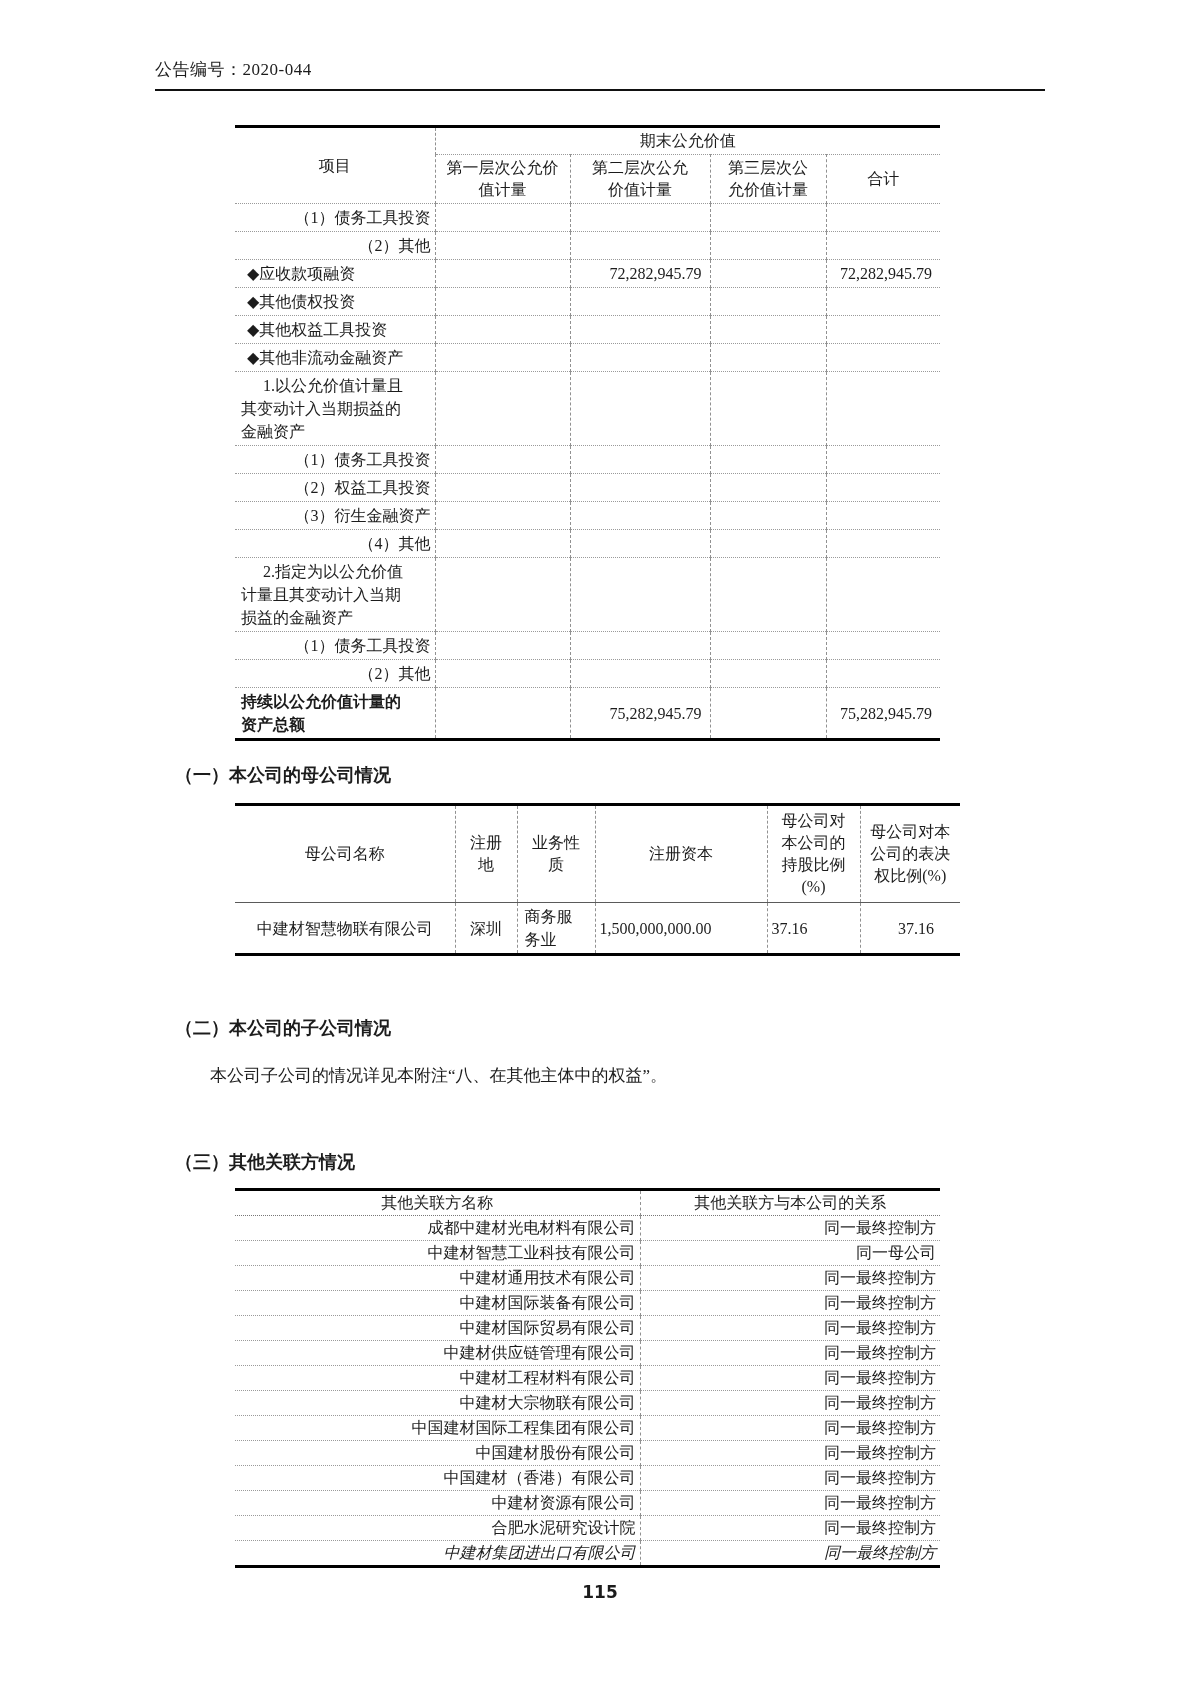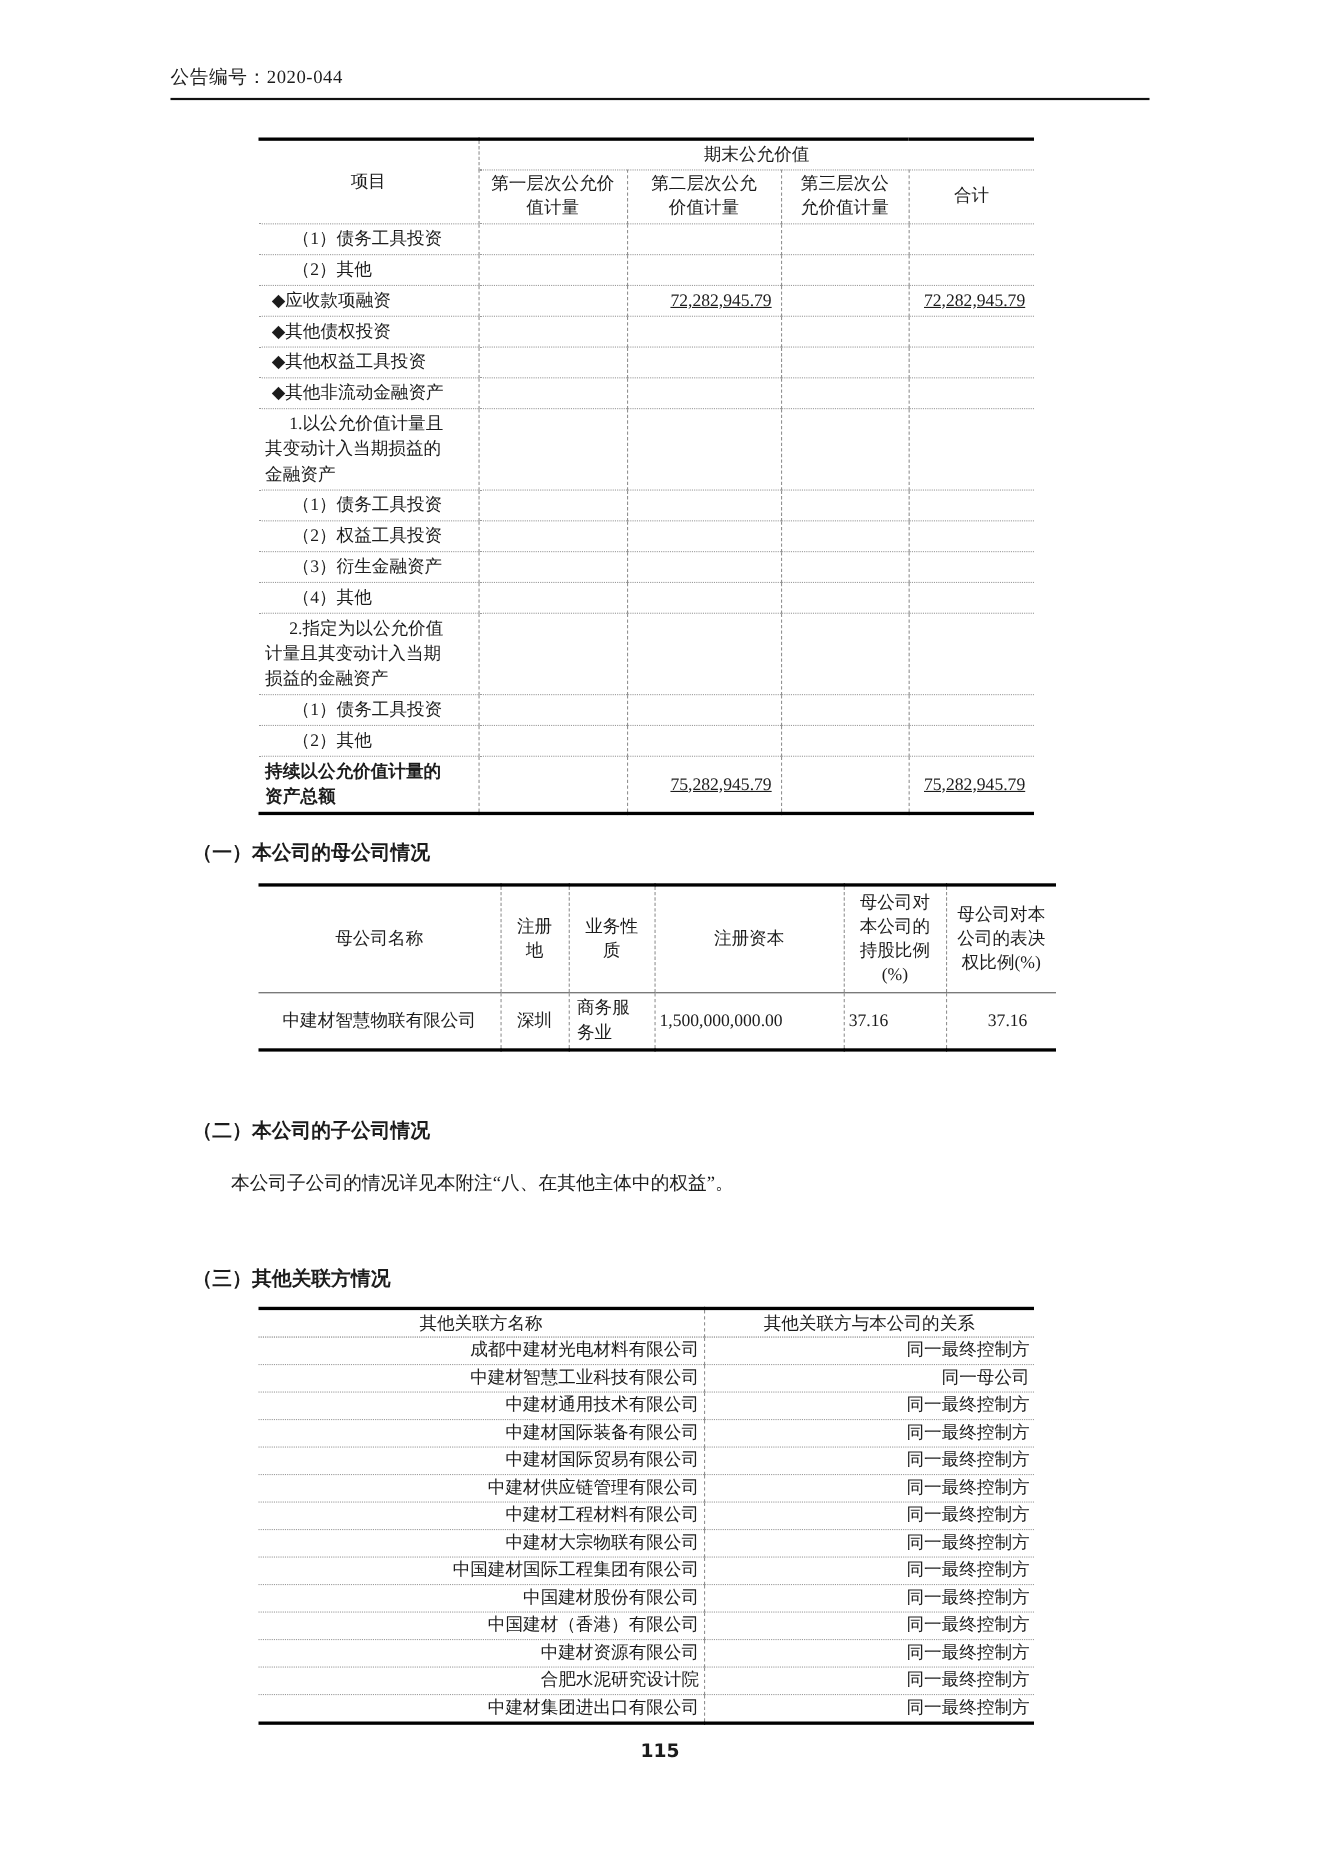--- a/index.html
+++ b/index.html
@@ -36,26 +36,26 @@
     border-top: 3px solid #000; border-bottom: 3px solid #000;
   }
   .t1 th, .t1 td { border-right: 1px dashed #919191; border-bottom: 1px dotted #9a9a9a; }
   .t1 tr > *:last-child { border-right: none; }
   .t1 tbody tr:last-child td { border-bottom: none; }
   .t1 thead th { line-height: 22px; padding: 2px 3px; }
   .t1 .group-th { height: 27px; }
   .t1 .col-th { height: 47px; }
   .t1 td { height: 27px; line-height: 23px; padding: 2px 4px; vertical-align: middle; }
   .t1 td.lbl { text-align: left; padding-left: 6px; }
-  .t1 td.lbl.sub  { padding-left: 31px; }
+  .t1 td.lbl.sub  { padding-left: 31px; text-align: right; }
   .t1 td.lbl.item { padding-left: 12px; }
   .t1 td.lbl.num  { padding-left: 6px; text-indent: 22px; font-family: Liberation Serif, serif; }
   .t1 td.lbl.num  { text-indent: 22px; }
   .t1 td.lbl.total { font-weight: bold; padding-left: 6px; }
-  .t1 td.val { text-align: right; padding-right: 8px; text-decoration: underline; }
+  .t1 td.val { text-align: right; padding-right: 8px; }
 
   
   .t2 {
     width: 725px; margin-left: 80px; margin-top: 16px;
     border-top: 3px solid #000; border-bottom: 3px solid #000;
   }
   .t2 th, .t2 td { border-right: 1px dashed #919191; }
   .t2 tr > *:last-child { border-right: none; }
   .t2 thead th { border-bottom: 1px solid #5a5a5a; line-height: 22px; padding: 4px 3px; height: 96px; }
   .t2 td { height: 50px; line-height: 23px; padding: 2px 4px; vertical-align: middle; }
@@ -64,21 +64,21 @@
   .t2 td.c-right { text-align: left; padding-right: 9px; }
   .t2 td.c-right-pad { text-align: right; padding-right: 26px; }
 
   
   .t3 {
     width: 705px; margin-left: 80px; margin-top: 14px;
     border-top: 3px solid #000; border-bottom: 3px solid #000;
   }
   .t3 th, .t3 td { border-right: 1px dashed #919191; border-bottom: 1px dotted #9a9a9a; }
   .t3 tr > *:last-child { border-right: none; }
-  .t3 tbody tr:last-child td { border-bottom: none; }
+  .t3 tbody tr:last-child td { border-bottom: none; font-style: italic; }
   .t3 thead th { height: 26px; padding: 1px 3px; border-bottom: 1px dotted #777; }
   .t3 td { height: 25px; line-height: 22px; padding: 1px 4px; vertical-align: middle; text-align: right; }
   .t3 td { padding-left: 10px; }
 
   
   .h-main {
     margin-top: 86px; margin-left: 15px;
     font-size: 18px; font-weight: bold;
   }
   .h-sub { margin-left: 20px; font-size: 18px; font-weight: bold; }

